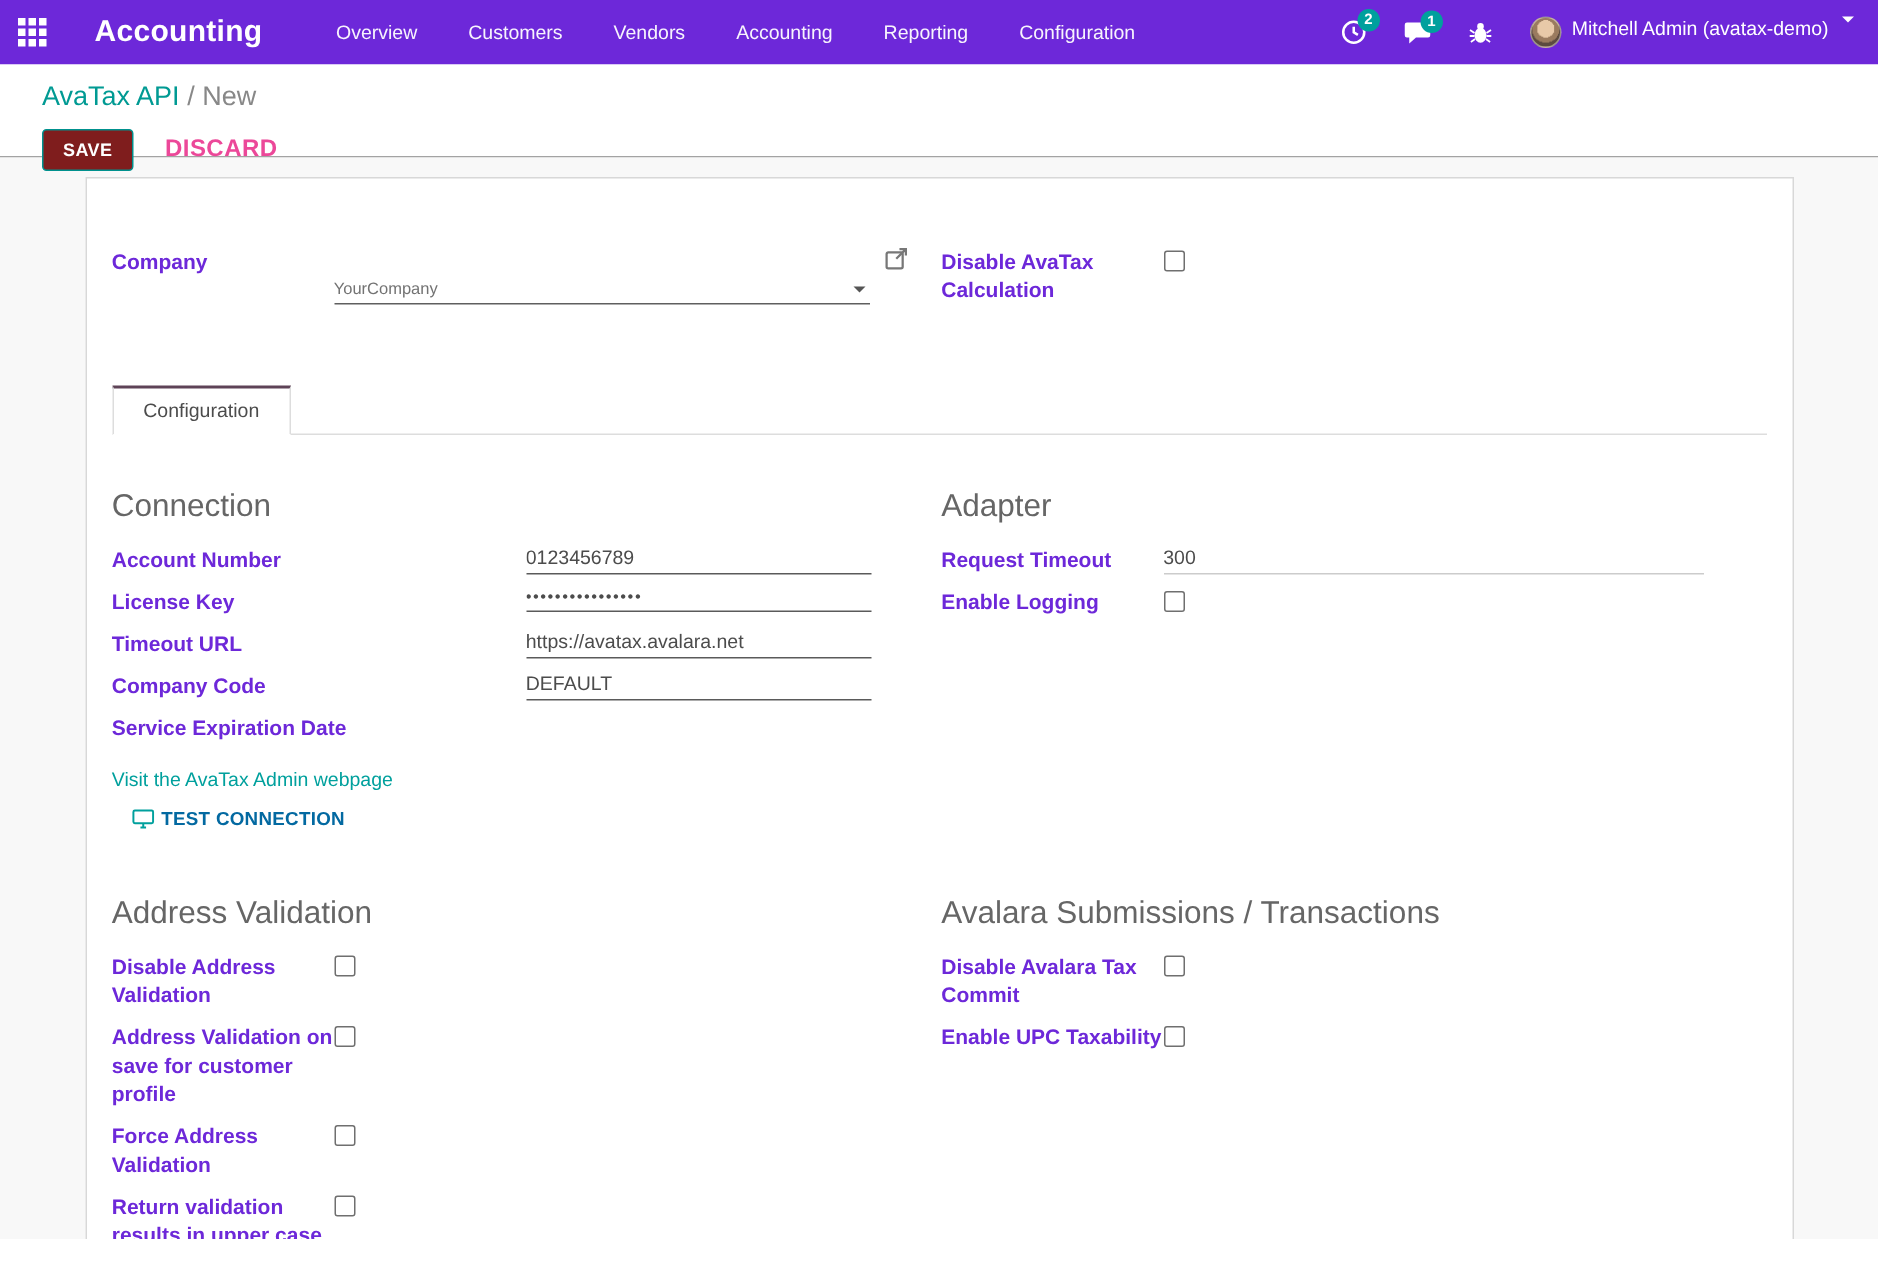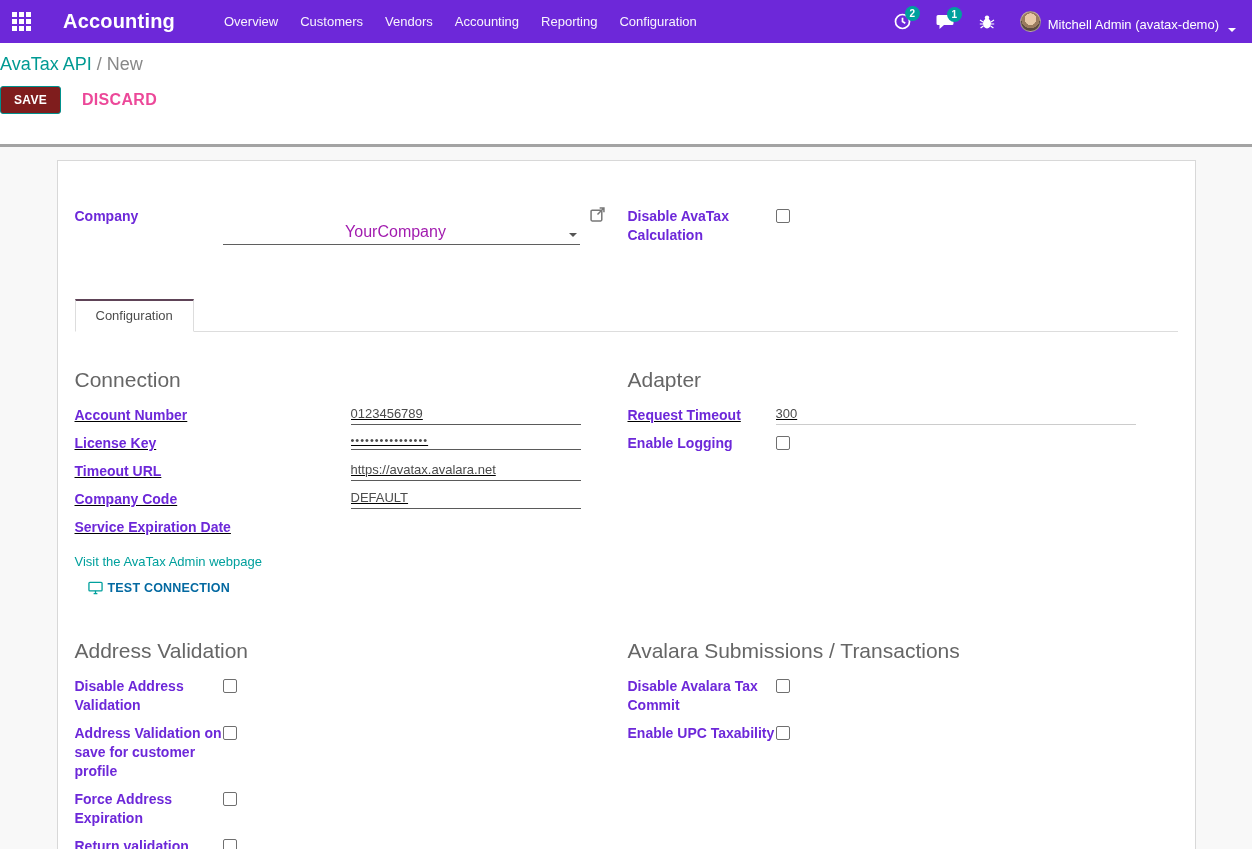--- a/index.html
+++ b/index.html
@@ -5,73 +5,73 @@
   * { margin:0; padding:0; box-sizing:border-box; }
   html,body { width:1252px; height:849px; overflow:hidden; background:#fff;
     font-family:"Liberation Sans","DejaVu Sans",sans-serif; }
 
   
   .navbar { height:43px; background:#6d28d9; display:flex; align-items:center; color:#fff; }
   .apps-btn { width:43px; height:43px; display:flex; align-items:center; justify-content:center; cursor:pointer; }
   .grid-icon { display:grid; grid-template-columns:repeat(3,5px); grid-template-rows:repeat(3,5px); gap:2px; }
   .grid-icon span { background:#fff; width:5px; height:5px; }
   .app-title { font-size:20px; font-weight:bold; margin-left:20px; letter-spacing:.2px; }
-  .nav-menu { display:flex; list-style:none; margin-left:38px; height:43px; align-items:center; }
+  .nav-menu { display:flex; list-style:none; margin-left:38px; height:43px; align-items:center;gap:12px; }
   .nav-menu li { font-size:13px; padding:0 11px; color:rgba(255,255,255,.95); cursor:pointer; line-height:43px; }
   .nav-spacer { flex:1; }
   .nav-right { display:flex; align-items:center; gap:25px; padding-right:16px; }
   .nav-icon-wrap { position:relative; cursor:pointer; display:flex; align-items:center; }
   .badge { position:absolute; top:-7px; left:11px; background:#00A09D; color:#fff; font-size:10px;
     min-width:15px; height:15px; line-height:15px; text-align:center; border-radius:8px; padding:0 3px; font-weight:bold; }
-  .user-menu { display:flex; align-items:flex-end; gap:7px; cursor:pointer; }
+  .user-menu { display:flex; align-items:flex-start; gap:7px; cursor:pointer; }
   .avatar { width:21px; height:21px; border-radius:50%; background:radial-gradient(circle at 50% 38%, #e8c9a8 0 38%, #9a7b5f 39% 60%, #5b4a3f 61%); border:1px solid rgba(255,255,255,.4); }
   .user-name { font-size:13px; }
   .caret-down-white { width:0; height:0; border-left:4px solid transparent; border-right:4px solid transparent; border-top:4px solid #fff; margin-left:2px; }
 
   
-  .control-panel { background:#fff; padding:11px 0 0; border-bottom:3px solid #a3a3a3; height:104px; }
+  .control-panel { background:#fff; padding:11px 28px 0; border-bottom:1px solid #a3a3a3; height:62px; }
   .breadcrumb { font-size:18px; color:#888; }
   .breadcrumb .bc-link { color:#009a93; cursor:pointer; }
   .btn-row { margin-top:10px; display:flex; align-items:center; }
   .btn-save { background:#7f1d1d; color:#fff; border:1px solid #00918e; font-size:12px; font-weight:bold;
     padding:6px 13px; border-radius:3px; cursor:pointer; letter-spacing:.3px; }
   .btn-discard { background:transparent; border:none; color:#ec4899; font-size:16px; font-weight:bold;
     padding:6px 13px; margin-left:8px; cursor:pointer; letter-spacing:.3px; }
 
   
   .content { background:#f8f8f8; height:721px; overflow:hidden; }
   .sheet { width:1139px; margin:13px auto 0; background:#fff; border:1px solid #d8d8d8;
     padding:46px 17px 20px; height:900px; }
 
   .flabel { width:148px; font-size:14px; font-weight:bold; color:#6d28d9; line-height:19px; flex-shrink:0; }
   .top-group { display:flex; }
   .top-left { width:553px; display:flex; }
   .top-right { flex:1; display:flex; }
 
   .m2o-field { width:357px; display:flex; align-items:flex-end; border-bottom:1px solid #5f5f5f; padding-bottom:3px; }
-  .m2o-value { flex:1; font-size:16px; color:#a21caf;text-align:center; }
+  .m2o-value { flex:1; font-size:11px; color:#737373; }
   .caret-down-gray { width:0; height:0; border-left:4px solid transparent; border-right:4px solid transparent;
     border-top:4px solid #555; margin:0 3px 4px 0; cursor:pointer; }
   .ext-link { margin-left:10px; cursor:pointer; display:flex; align-items:flex-start; }
 
   .checkbox { width:14px; height:14px; border:1px solid #6f6f6f; border-radius:2px; background:#fff;
     cursor:pointer; flex-shrink:0; margin-top:2px; position:relative; }
 
   .tab-row { margin-top:53px; border-bottom:1px solid #ddd; padding-left:0; }
   .tab { display:inline-block; position:relative; top:1px; background:#fff; border:1px solid #ddd;
     border-top:2px solid #5e4357; border-bottom:1px solid #fff; padding:7px 20px 8px; font-size:13px;
     color:#4c4c4c; cursor:pointer; }
 
   .tab-content { padding-top:36px; }
   .groups-row { display:flex; }
   .group-left { width:553px; flex-shrink:0; }
   .group-right { flex:1; }
   .group-heading { font-size:21px; font-weight:400; color:#666; margin-bottom:14px; }
 
-  .field-row { display:flex; margin-bottom:8px; align-items:flex-start; min-height:20px;text-decoration:underline; }
+  .field-row { display:flex; margin-bottom:8px; align-items:flex-start; min-height:20px; }
   .field-row .wide-label { width:276px; }
   .text-input { width:230px; border:none; border-bottom:1px solid #5a5a5a; font-size:13px; color:#4c4c4c;
     padding:0 0 3px; background:transparent; font-family:inherit; outline:none; }
   .text-input.light { width:360px; border-bottom-color:#ccc; }
   .dots { letter-spacing:1px; font-size:11px; }
 
   .admin-link { color:#00A09D; font-size:13px; margin:8px 0 10px; cursor:pointer; display:inline-block; }
   .btn-test { display:flex; align-items:center; gap:5px; color:#0369a1; background:none; border:none;
     font-weight:bold; font-size:12.5px; padding:2px 0 0 13px; cursor:pointer; letter-spacing:.2px; font-family:inherit; }
 
@@ -230,21 +230,21 @@
 
           <div class="check-row">
             <div class="flabel">Disable Address Validation</div>
             <div class="checkbox"></div>
           </div>
           <div class="check-row">
             <div class="flabel">Address Validation on save for customer profile</div>
             <div class="checkbox"></div>
           </div>
           <div class="check-row">
-            <div class="flabel">Force Address Expiration</div>
+            <div class="flabel">Force Address Validation</div>
             <div class="checkbox"></div>
           </div>
           <div class="check-row">
             <div class="flabel">Return validation results in upper case</div>
             <div class="checkbox"></div>
           </div>
 
         </div>
 
         <div class="group-right">

